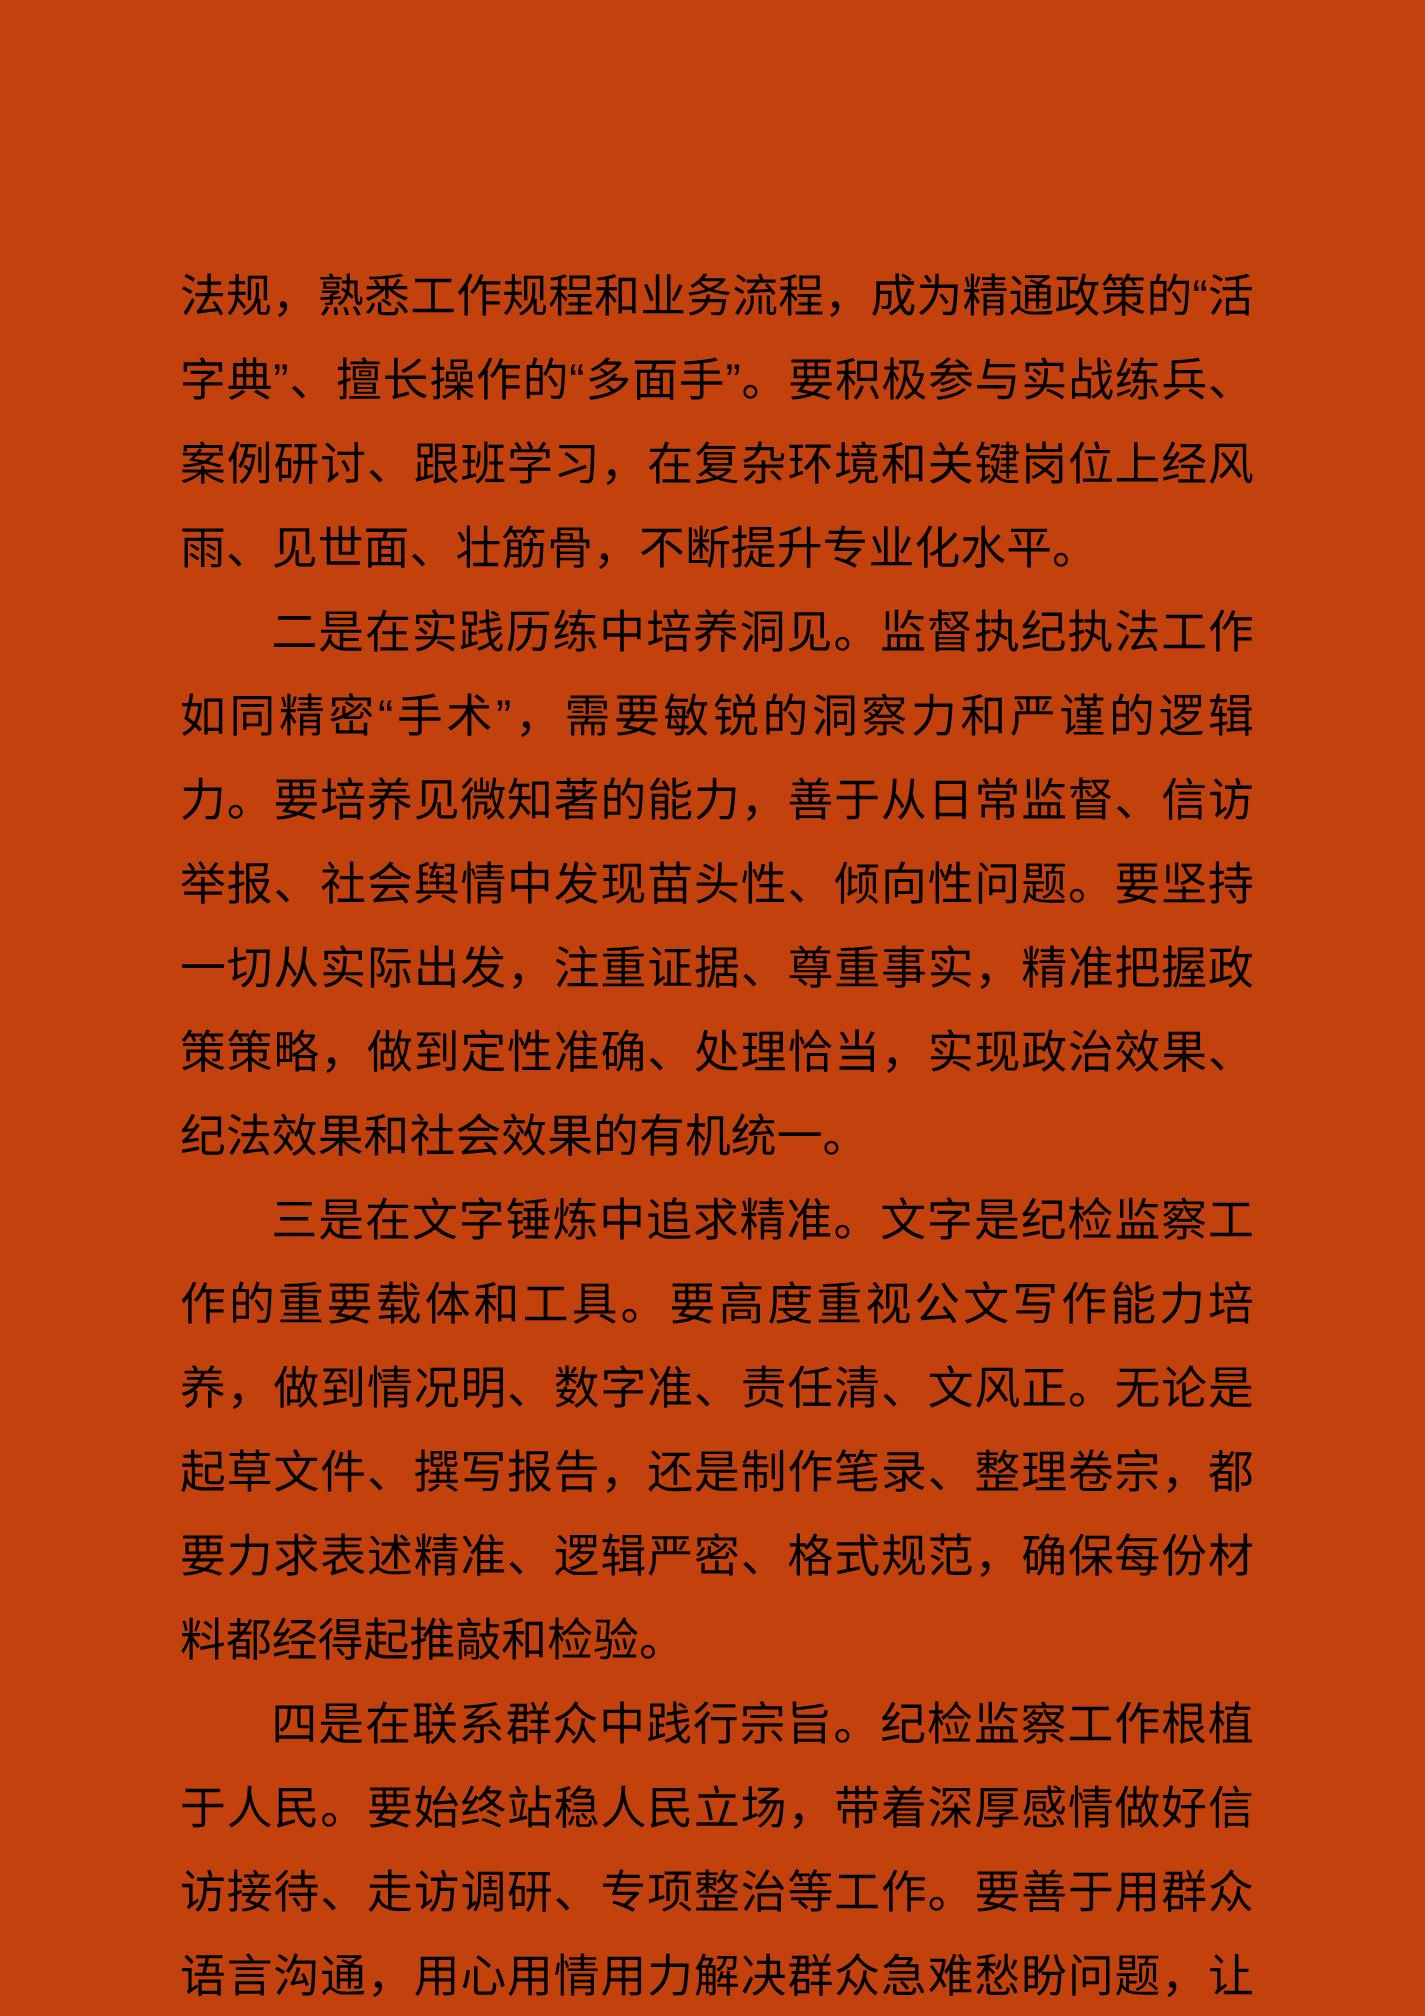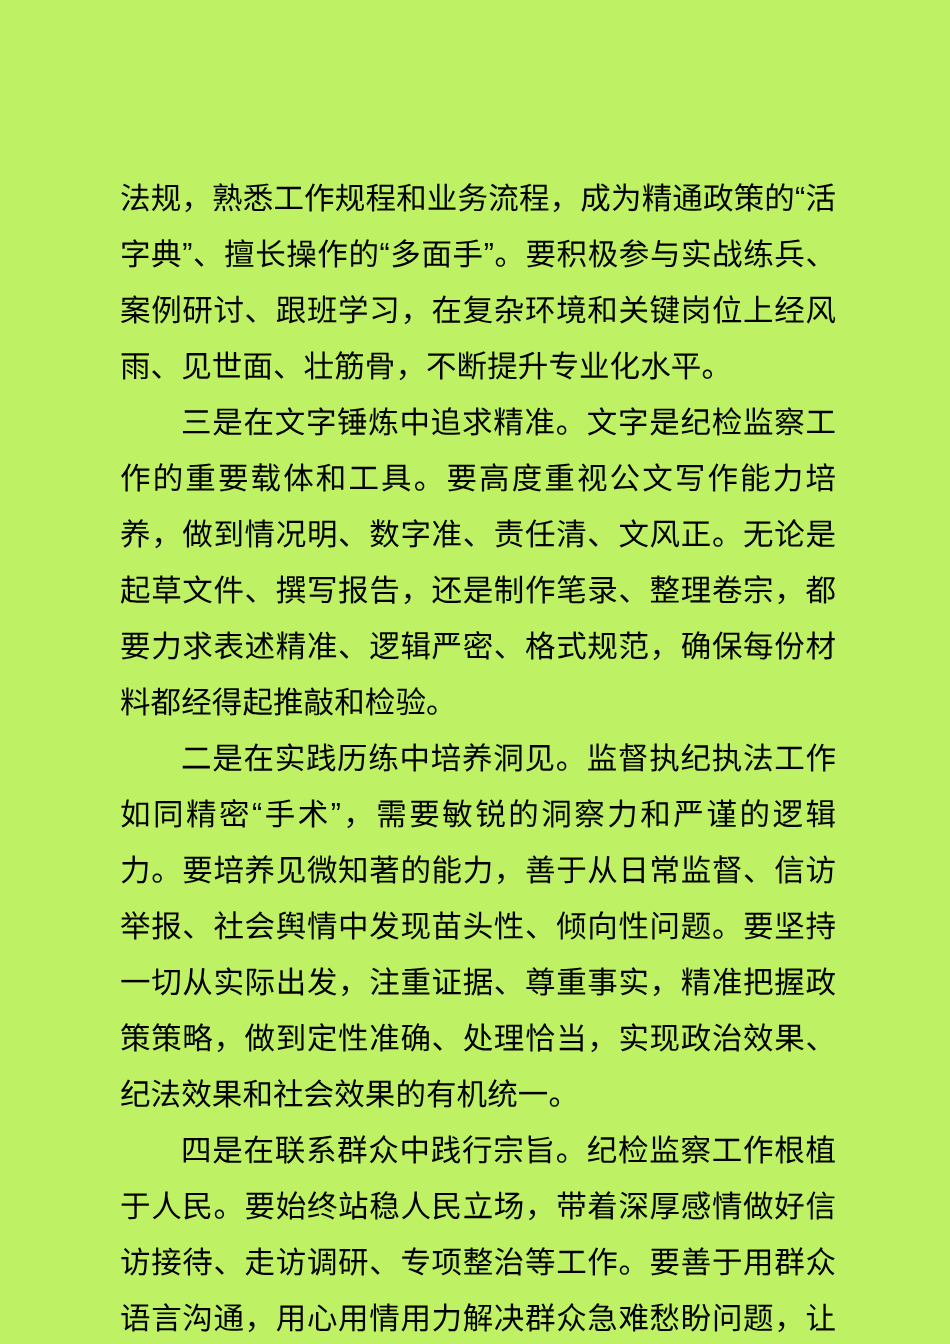--- a/index.html
+++ b/index.html
@@ -6,21 +6,21 @@
   html, body {
     margin: 0;
     padding: 0;
     background: #ffffff;
   }
 
   .page {
     position: relative;
     width: 950px;
     height: 1344px;
-    background: #bef264;
+    background: #c2410c;
     overflow: hidden;
     box-sizing: border-box;
   }
 
   .doc-body {
     position: absolute;
     left: 120px;
     top: 170px;
     width: 716px;
   }
@@ -48,20 +48,20 @@
   }
 </style>
 </head>
 <body>
 
 <div class="page">
   <div class="doc-body">
 
     <p class="para cont">法规，熟悉工作规程和业务流程，成为精通政策的“活字典”、擅长操作的“多面手”。要积极参与实战练兵、案例研讨、跟班学习，在复杂环境和关键岗位上经风雨、见世面、壮筋骨，不断提升专业化水平。</p>
 
+    <p class="para indent">二是在实践历练中培养洞见。监督执纪执法工作如同精密“手术”，需要敏锐的洞察力和严谨的逻辑力。要培养见微知著的能力，善于从日常监督、信访举报、社会舆情中发现苗头性、倾向性问题。要坚持一切从实际出发，注重证据、尊重事实，精准把握政策策略，做到定性准确、处理恰当，实现政治效果、纪法效果和社会效果的有机统一。</p>
+
     <p class="para indent">三是在文字锤炼中追求精准。文字是纪检监察工作的重要载体和工具。要高度重视公文写作能力培养，做到情况明、数字准、责任清、文风正。无论是起草文件、撰写报告，还是制作笔录、整理卷宗，都要力求表述精准、逻辑严密、格式规范，确保每份材料都经得起推敲和检验。</p>
-
-    <p class="para indent">二是在实践历练中培养洞见。监督执纪执法工作如同精密“手术”，需要敏锐的洞察力和严谨的逻辑力。要培养见微知著的能力，善于从日常监督、信访举报、社会舆情中发现苗头性、倾向性问题。要坚持一切从实际出发，注重证据、尊重事实，精准把握政策策略，做到定性准确、处理恰当，实现政治效果、纪法效果和社会效果的有机统一。</p>
 
     <p class="para indent">四是在联系群众中践行宗旨。纪检监察工作根植于人民。要始终站稳人民立场，带着深厚感情做好信访接待、走访调研、专项整治等工作。要善于用群众语言沟通，用心用情用力解决群众急难愁盼问题，让人民群众在全面从严治党中感受到公平正义，不断夯实党执政的政治基础和群众基础。</p>
 
   </div>
 </div>
 
 </body></html>

